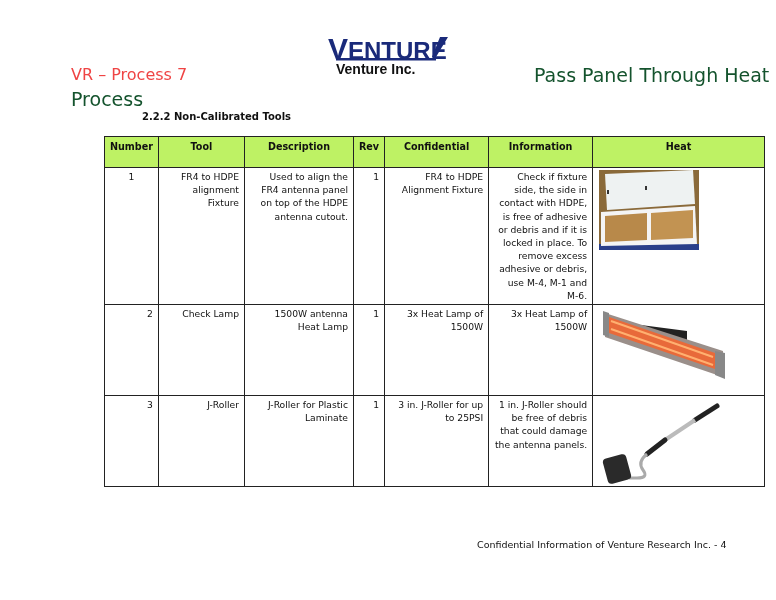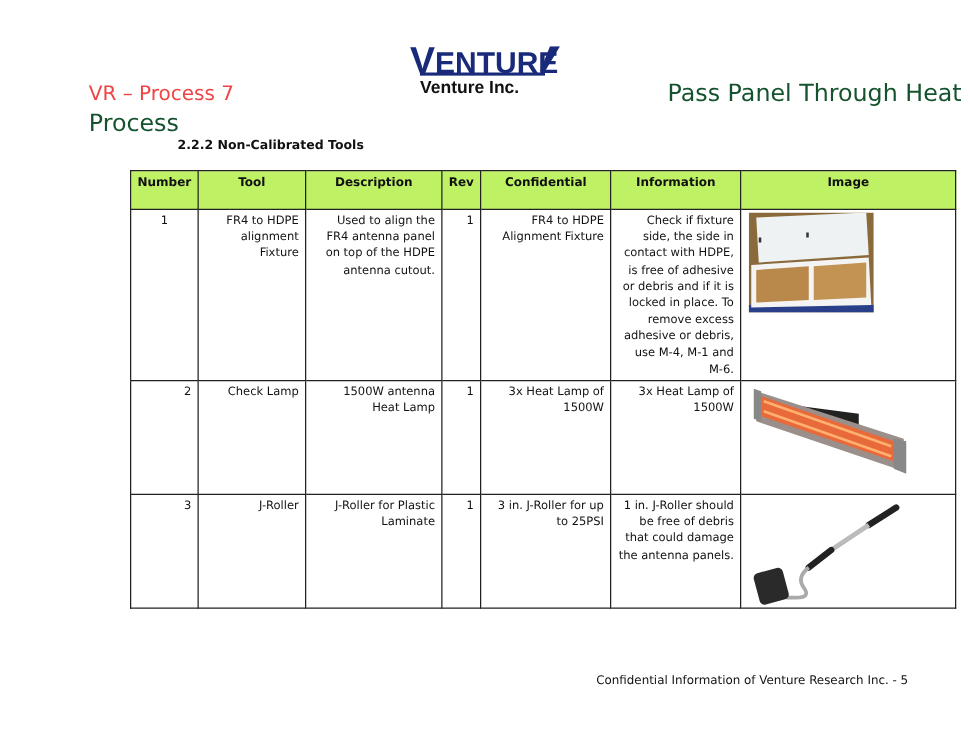--- a/index.html
+++ b/index.html
@@ -49,21 +49,21 @@
 
 <table class="tools">
   <thead>
     <tr>
       <th class="c-num">Number</th>
       <th class="c-tool">Tool</th>
       <th class="c-desc">Description</th>
       <th class="c-rev">Rev</th>
       <th class="c-spec">Confidential</th>
       <th class="c-req">Information</th>
-      <th class="c-img">Image</th>
+      <th class="c-img">Heat</th>
     </tr>
   </thead>
   <tbody>
     <tr class="r1">
       <td class="num-center">1</td>
       <td>FR4 to HDPE alignment Fixture</td>
       <td>Used to align the FR4 antenna panel on top of the HDPE antenna cutout.</td>
       <td>1</td>
       <td>FR4 to HDPE Alignment Fixture</td>
       <td>Check if fixture side, the side in contact with HDPE, is free of adhesive or debris and if it is locked in place. To remove excess adhesive or debris, use M-4, M-1 and M-6.</td>
@@ -112,13 +112,13 @@
           <line x1="96" y1="22" x2="66" y2="42" stroke="#bbb" stroke-width="4"></line>
           <line x1="66" y1="42" x2="48" y2="56" stroke="#222" stroke-width="5" stroke-linecap="round"></line>
           <path d="M48 56 Q38 64 44 72 Q50 80 38 80 L30 80" fill="none" stroke="#aaa" stroke-width="3"></path>
           <rect x="6" y="58" width="24" height="26" rx="4" fill="#2a2a2a" transform="rotate(-15 18 71)"></rect>
         </svg>
       </td>
     </tr>
   </tbody>
 </table>
 
-<div class="footer">Confidential Information of Venture Research Inc. - 5</div>
+<div class="footer">Confidential Information of Venture Research Inc. - 4</div>
 
 </body></html>

